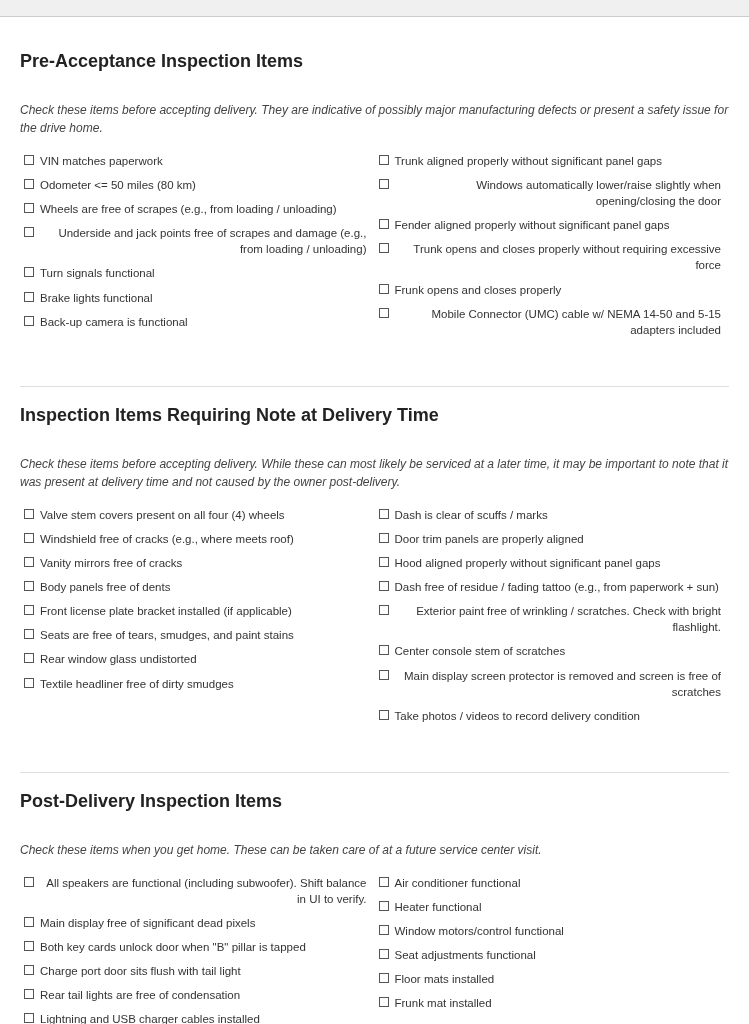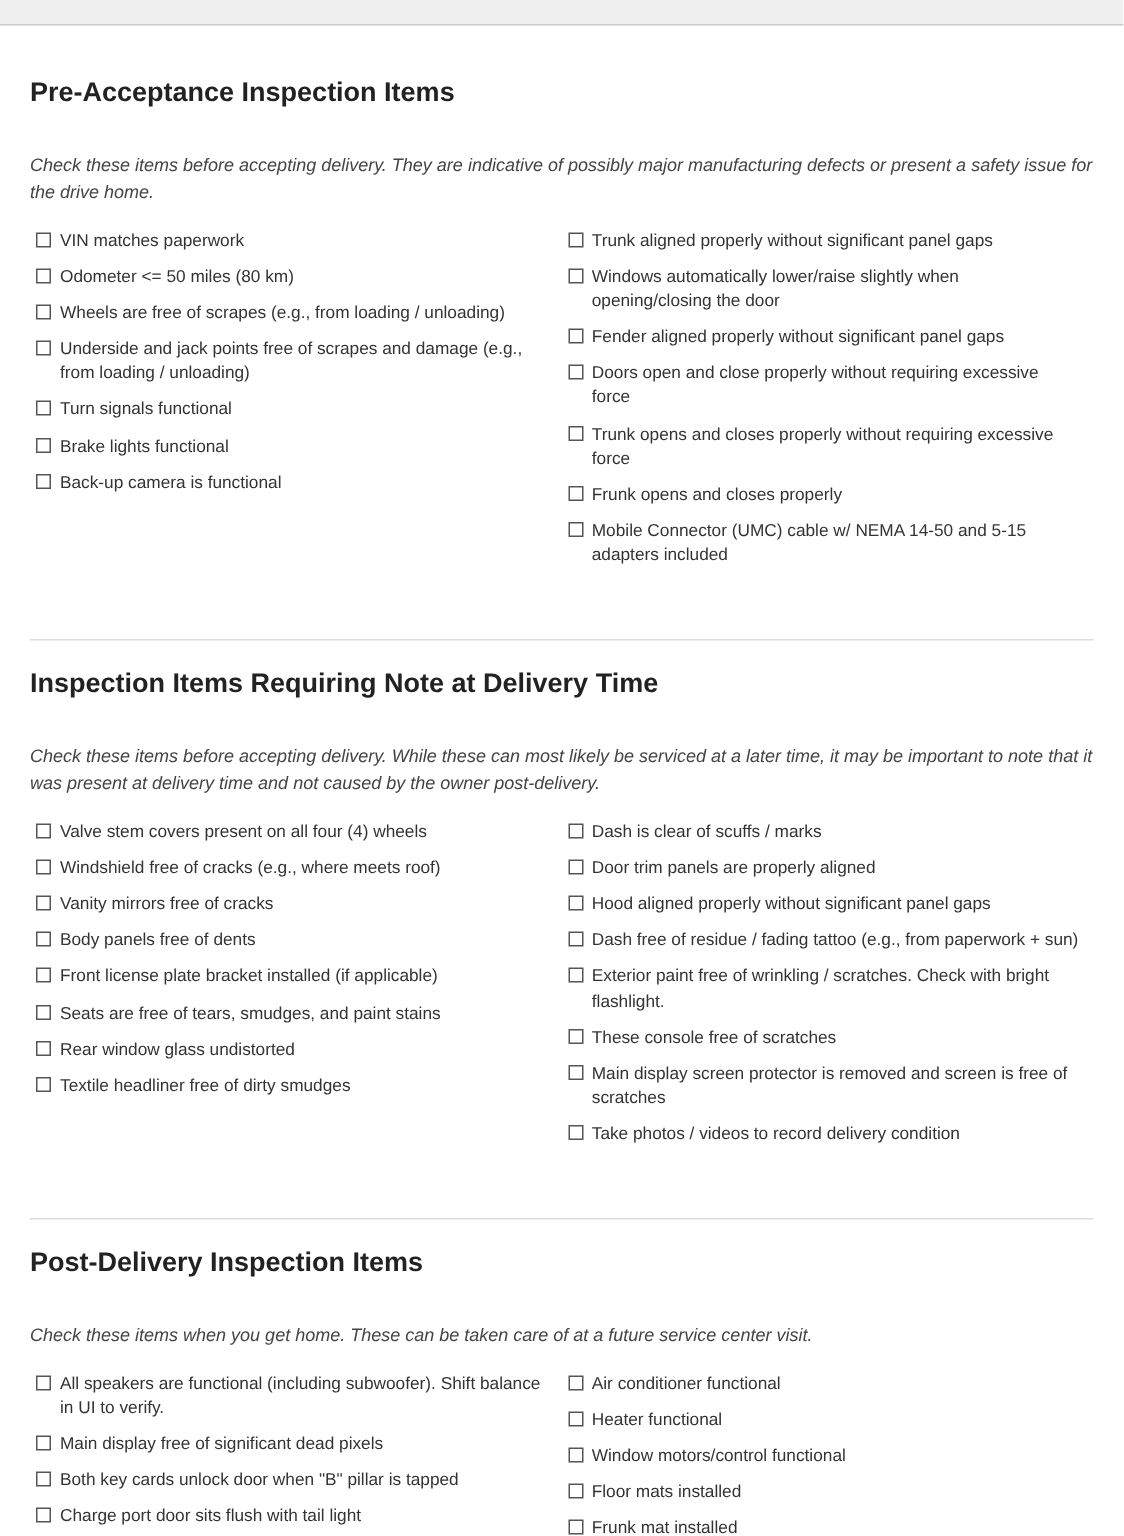--- a/index.html
+++ b/index.html
@@ -41,20 +41,21 @@
       display: grid;
       grid-template-columns: 1fr 1fr;
       gap: 0;
       margin-bottom: 8px;
     }
     .checklist-item {
       display: flex;
       align-items: flex-start;
       padding: 4px 8px 4px 4px;
       gap: 6px;
+      text-align: right;
     }
     .checkbox {
       width: 10px;
       height: 10px;
       border: 1px solid #555;
       flex-shrink: 0;
       margin-top: 2px;
       background: #fff;
     }
     .item-text {
@@ -116,24 +117,20 @@
         <div class="checklist-item">
           <div class="checkbox"></div>
           <span class="item-text">Windows automatically lower/raise slightly when opening/closing the door</span>
         </div>
         <div class="checklist-item">
           <div class="checkbox"></div>
           <span class="item-text">Fender aligned properly without significant panel gaps</span>
         </div>
         <div class="checklist-item">
           <div class="checkbox"></div>
-          <span class="item-text">Doors open and close properly without requiring excessive force</span>
-        </div>
-        <div class="checklist-item">
-          <div class="checkbox"></div>
           <span class="item-text">Trunk opens and closes properly without requiring excessive force</span>
         </div>
         <div class="checklist-item">
           <div class="checkbox"></div>
           <span class="item-text">Frunk opens and closes properly</span>
         </div>
         <div class="checklist-item">
           <div class="checkbox"></div>
           <span class="item-text">Mobile Connector (UMC) cable w/ NEMA 14-50 and 5-15 adapters included</span>
         </div>
@@ -194,21 +191,21 @@
         <div class="checklist-item">
           <div class="checkbox"></div>
           <span class="item-text">Dash free of residue / fading tattoo (e.g., from paperwork + sun)</span>
         </div>
         <div class="checklist-item">
           <div class="checkbox"></div>
           <span class="item-text">Exterior paint free of wrinkling / scratches. Check with bright flashlight.</span>
         </div>
         <div class="checklist-item">
           <div class="checkbox"></div>
-          <span class="item-text">These console free of scratches</span>
+          <span class="item-text">Center console stem of scratches</span>
         </div>
         <div class="checklist-item">
           <div class="checkbox"></div>
           <span class="item-text">Main display screen protector is removed and screen is free of scratches</span>
         </div>
         <div class="checklist-item">
           <div class="checkbox"></div>
           <span class="item-text">Take photos / videos to record delivery condition</span>
         </div>
       </div>
@@ -252,20 +249,24 @@
         <div class="checklist-item">
           <div class="checkbox"></div>
           <span class="item-text">Heater functional</span>
         </div>
         <div class="checklist-item">
           <div class="checkbox"></div>
           <span class="item-text">Window motors/control functional</span>
         </div>
         <div class="checklist-item">
           <div class="checkbox"></div>
+          <span class="item-text">Seat adjustments functional</span>
+        </div>
+        <div class="checklist-item">
+          <div class="checkbox"></div>
           <span class="item-text">Floor mats installed</span>
         </div>
         <div class="checklist-item">
           <div class="checkbox"></div>
           <span class="item-text">Frunk mat installed</span>
         </div>
       </div>
     </div>
     <div style="height: 16px;"></div>
   </div>

